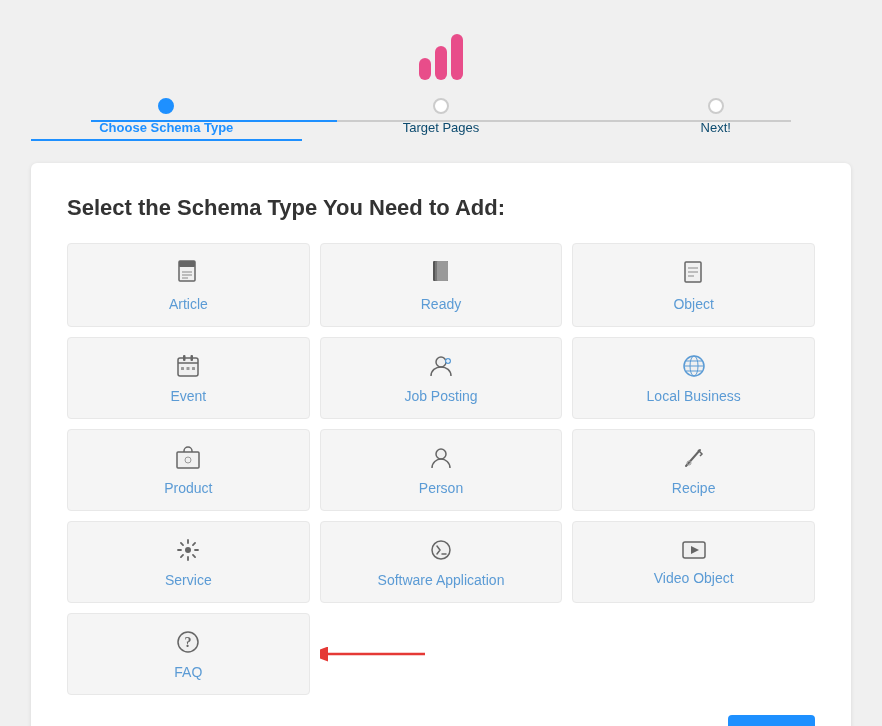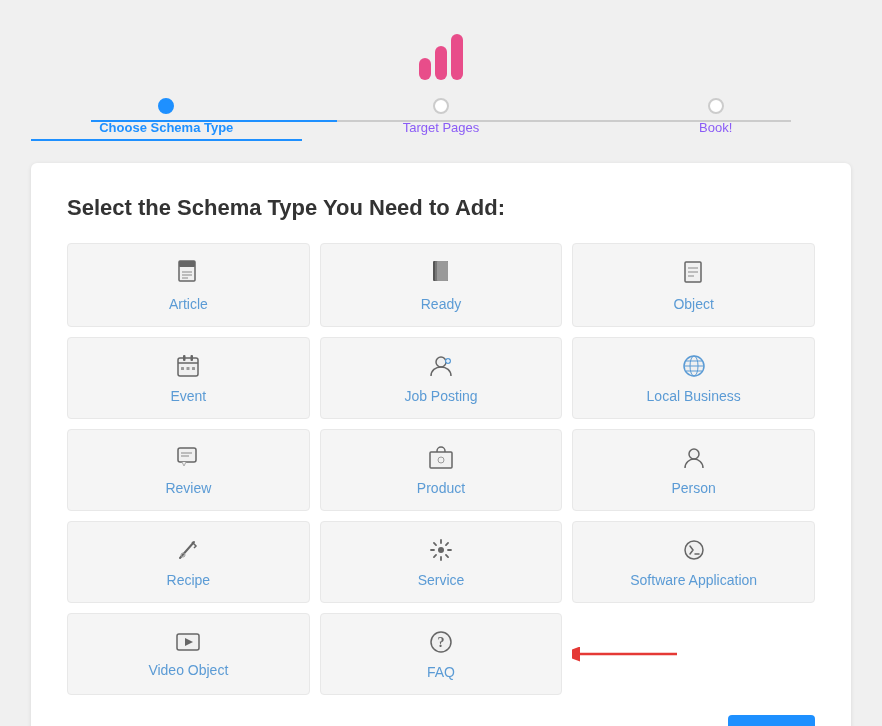--- a/index.html
+++ b/index.html
@@ -75,21 +75,21 @@
     .step-circle.active {
       border-color: #1e90ff;
       background: #1e90ff;
     }
     .step-circle.inactive {
       border-color: #ccc;
       background: white;
     }
     .step-label {
       font-size: 13px;
-      color: #8b5cf6;
+      color: #0c4a6e;
     }
     .step-label.active {
       color: #1e90ff;
       font-weight: 600;
     }
     .main-card {
       background: white;
       width: 820px;
       border-radius: 6px;
       padding: 32px 36px 28px;
@@ -169,21 +169,21 @@
       <div class="step-circle active"></div>
       <div class="step-label active">Choose Schema Type</div>
       <div class="step-underline"></div>
     </div>
     <div class="step">
       <div class="step-circle inactive"></div>
       <div class="step-label">Target Pages</div>
     </div>
     <div class="step">
       <div class="step-circle inactive"></div>
-      <div class="step-label">Book!</div>
+      <div class="step-label">Next!</div>
     </div>
   </div>
 </div>
 
 <div class="main-card">
   <div class="card-title">Select the Schema Type You Need to Add:</div>
 
   <div class="schema-grid">
 
     <div class="schema-item">
@@ -256,31 +256,20 @@
           <circle cx="12" cy="12" r="10" stroke="#5b9bd5" stroke-width="1.5" fill="#f0f0f0"></circle>
           <ellipse cx="12" cy="12" rx="4" ry="10" stroke="#5b9bd5" stroke-width="1"></ellipse>
           <line x1="2" y1="12" x2="22" y2="12" stroke="#5b9bd5" stroke-width="1"></line>
           <line x1="4" y1="7" x2="20" y2="7" stroke="#5b9bd5" stroke-width="1"></line>
           <line x1="4" y1="17" x2="20" y2="17" stroke="#5b9bd5" stroke-width="1"></line>
         </svg>
       </div>
       <div class="schema-label">Local Business</div>
     </div>
 
-    <div class="schema-item">
-      <div class="schema-icon">
-        <svg width="24" height="24" viewBox="0 0 24 24" fill="none">
-          <rect x="2" y="2" width="18" height="14" rx="2" stroke="#666" stroke-width="1.5" fill="#f0f0f0"></rect>
-          <line x1="5" y1="7" x2="16" y2="7" stroke="#999" stroke-width="1.2"></line>
-          <line x1="5" y1="10" x2="13" y2="10" stroke="#999" stroke-width="1.2"></line>
-          <path d="M6 16l2 4 2-4" fill="#f0f0f0" stroke="#aaa" stroke-width="1"></path>
-        </svg>
-      </div>
-      <div class="schema-label">Review</div>
-    </div>
 
     <div class="schema-item">
       <div class="schema-icon">
         <svg width="26" height="24" viewBox="0 0 26 24" fill="none">
           <rect x="2" y="6" width="22" height="16" rx="1" stroke="#666" stroke-width="1.5" fill="#f0f0f0"></rect>
           <path d="M9 6V5a4 4 0 0 1 8 0v1" stroke="#666" stroke-width="1.5" fill="none"></path>
           <circle cx="13" cy="14" r="3" stroke="#999" stroke-width="1"></circle>
         </svg>
       </div>
       <div class="schema-label">Product</div>

